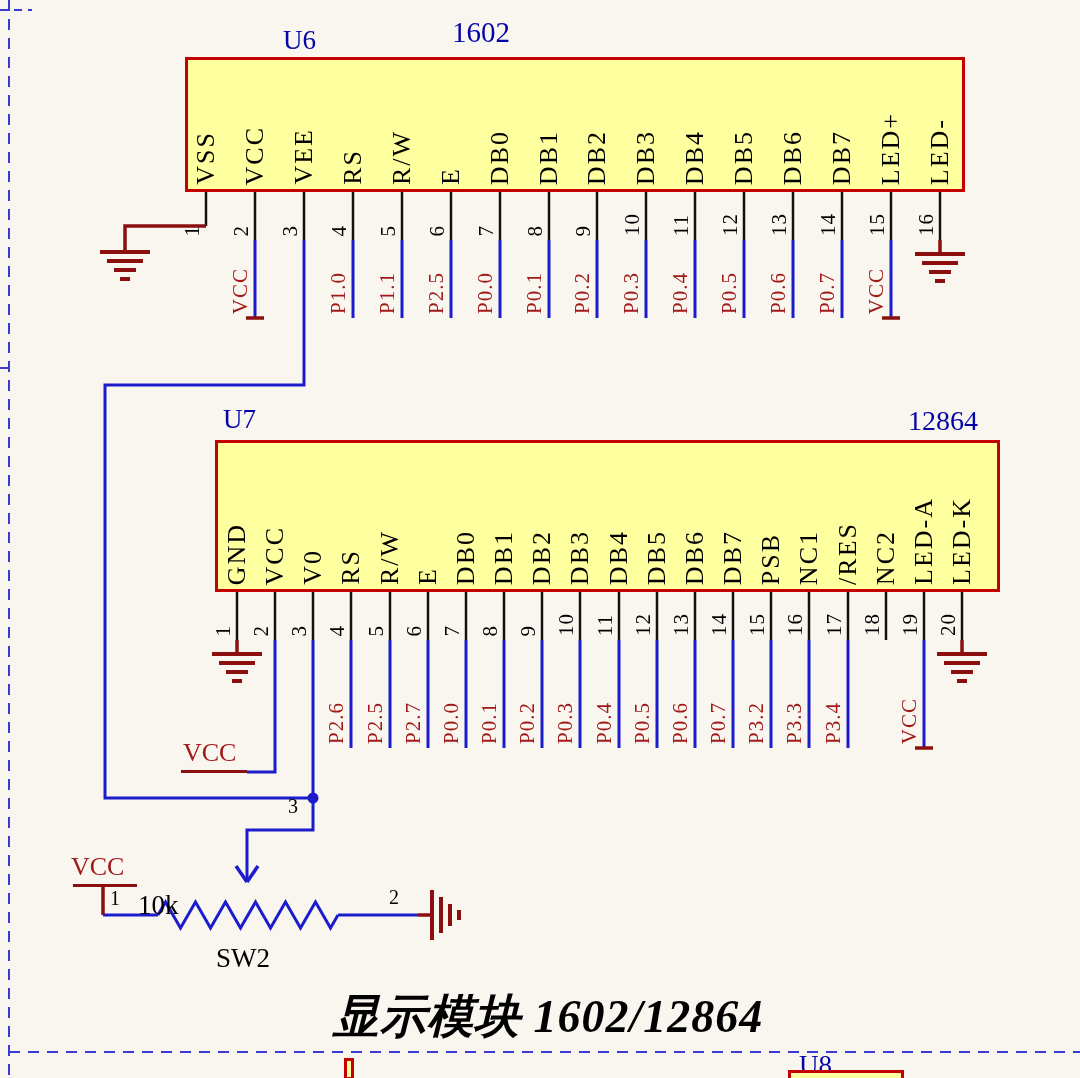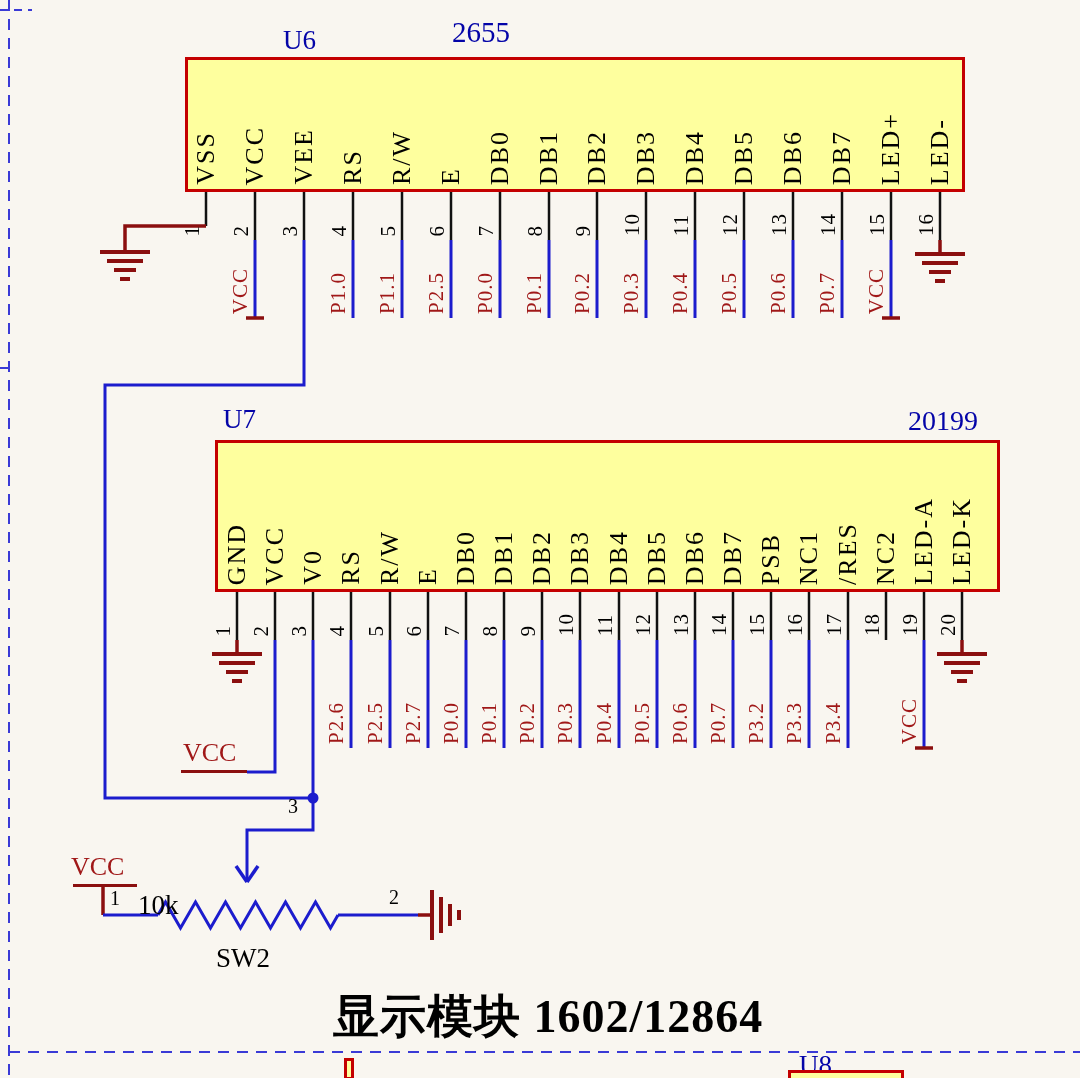--- a/index.html
+++ b/index.html
@@ -26,20 +26,21 @@
   .ref   { position:absolute; line-height:1; color:var(--reference,#0404a8); font-size:27px; }
   .val   { position:absolute; line-height:1; color:var(--reference,#0404a8); font-size:28px; }
   .net-red { color:var(--net-label,#a01818); font-size:26px; }
   .pnum  { color:var(--pin-text,#000); font-size:20px; }
   .blk   { color:var(--pin-text,#000); font-size:27px; }
   .redbar { position:absolute; height:3px; background:var(--ground,#8b0f0f); }
   #title {
     position:absolute; left:333px; top:986px;
     font-size:46px; font-weight:bold; letter-spacing:1px;
     color:var(--title-color,#000);
+    font-style:italic;
   }
 </style>
 </head>
 <body>
 
 <div id="canvas">
   <svg id="wires" width="1080" height="1078">
       <line x1="206" y1="192" x2="206" y2="226" stroke="#111" stroke-width="2.5"></line>
       <polyline points="206,226 125,226 125,252" fill="none" stroke="#8b0f0f" stroke-width="3.5"></polyline>
       <line x1="100" y1="252" x2="150" y2="252" stroke="#8b0f0f" stroke-width="4"></line>
@@ -146,23 +147,23 @@
       <line x1="9" y1="0" x2="9" y2="1078" stroke="#3a3ad6" stroke-width="2" stroke-dasharray="11,8"></line>
       <line x1="9" y1="1052" x2="1080" y2="1052" stroke="#3a3ad6" stroke-width="2" stroke-dasharray="11,8"></line>
       <line x1="0" y1="10" x2="32" y2="10" stroke="#3a3ad6" stroke-width="2" stroke-dasharray="8,6"></line>
       <line x1="0" y1="368" x2="9" y2="368" stroke="#3a3ad6" stroke-width="2" stroke-dasharray="8,6"></line>
     </svg>
 
   <div class="comp-box" style="left:185px;top:57px;width:780px;height:135px"></div>
   <div class="comp-box" style="left:215px;top:440px;width:785px;height:152px"></div>
 
   <div class="ref" style="left:283px;top:27px">U6</div>
-  <div class="val" style="left:452px;top:18px;font-size:29px">2655</div>
+  <div class="val" style="left:452px;top:18px;font-size:29px">1602</div>
   <div class="ref" style="left:223px;top:406px">U7</div>
-  <div class="val" style="left:908px;top:407px">20199</div>
+  <div class="val" style="left:908px;top:407px">12864</div>
 
   <div class="htext net-red" style="left:183px;top:740px">VCC</div>
   <div class="redbar" style="left:181px;top:770px;width:66px"></div>
 
   <div class="htext net-red" style="left:71px;top:854px">VCC</div>
   <div class="redbar" style="left:73px;top:884px;width:64px"></div>
   <div class="htext pnum" style="left:110px;top:888px">1</div>
   <div class="htext pnum" style="left:288px;top:796px">3</div>
   <div class="htext pnum" style="left:389px;top:887px">2</div>
   <div class="htext blk" style="left:138px;top:892px">10k</div>

